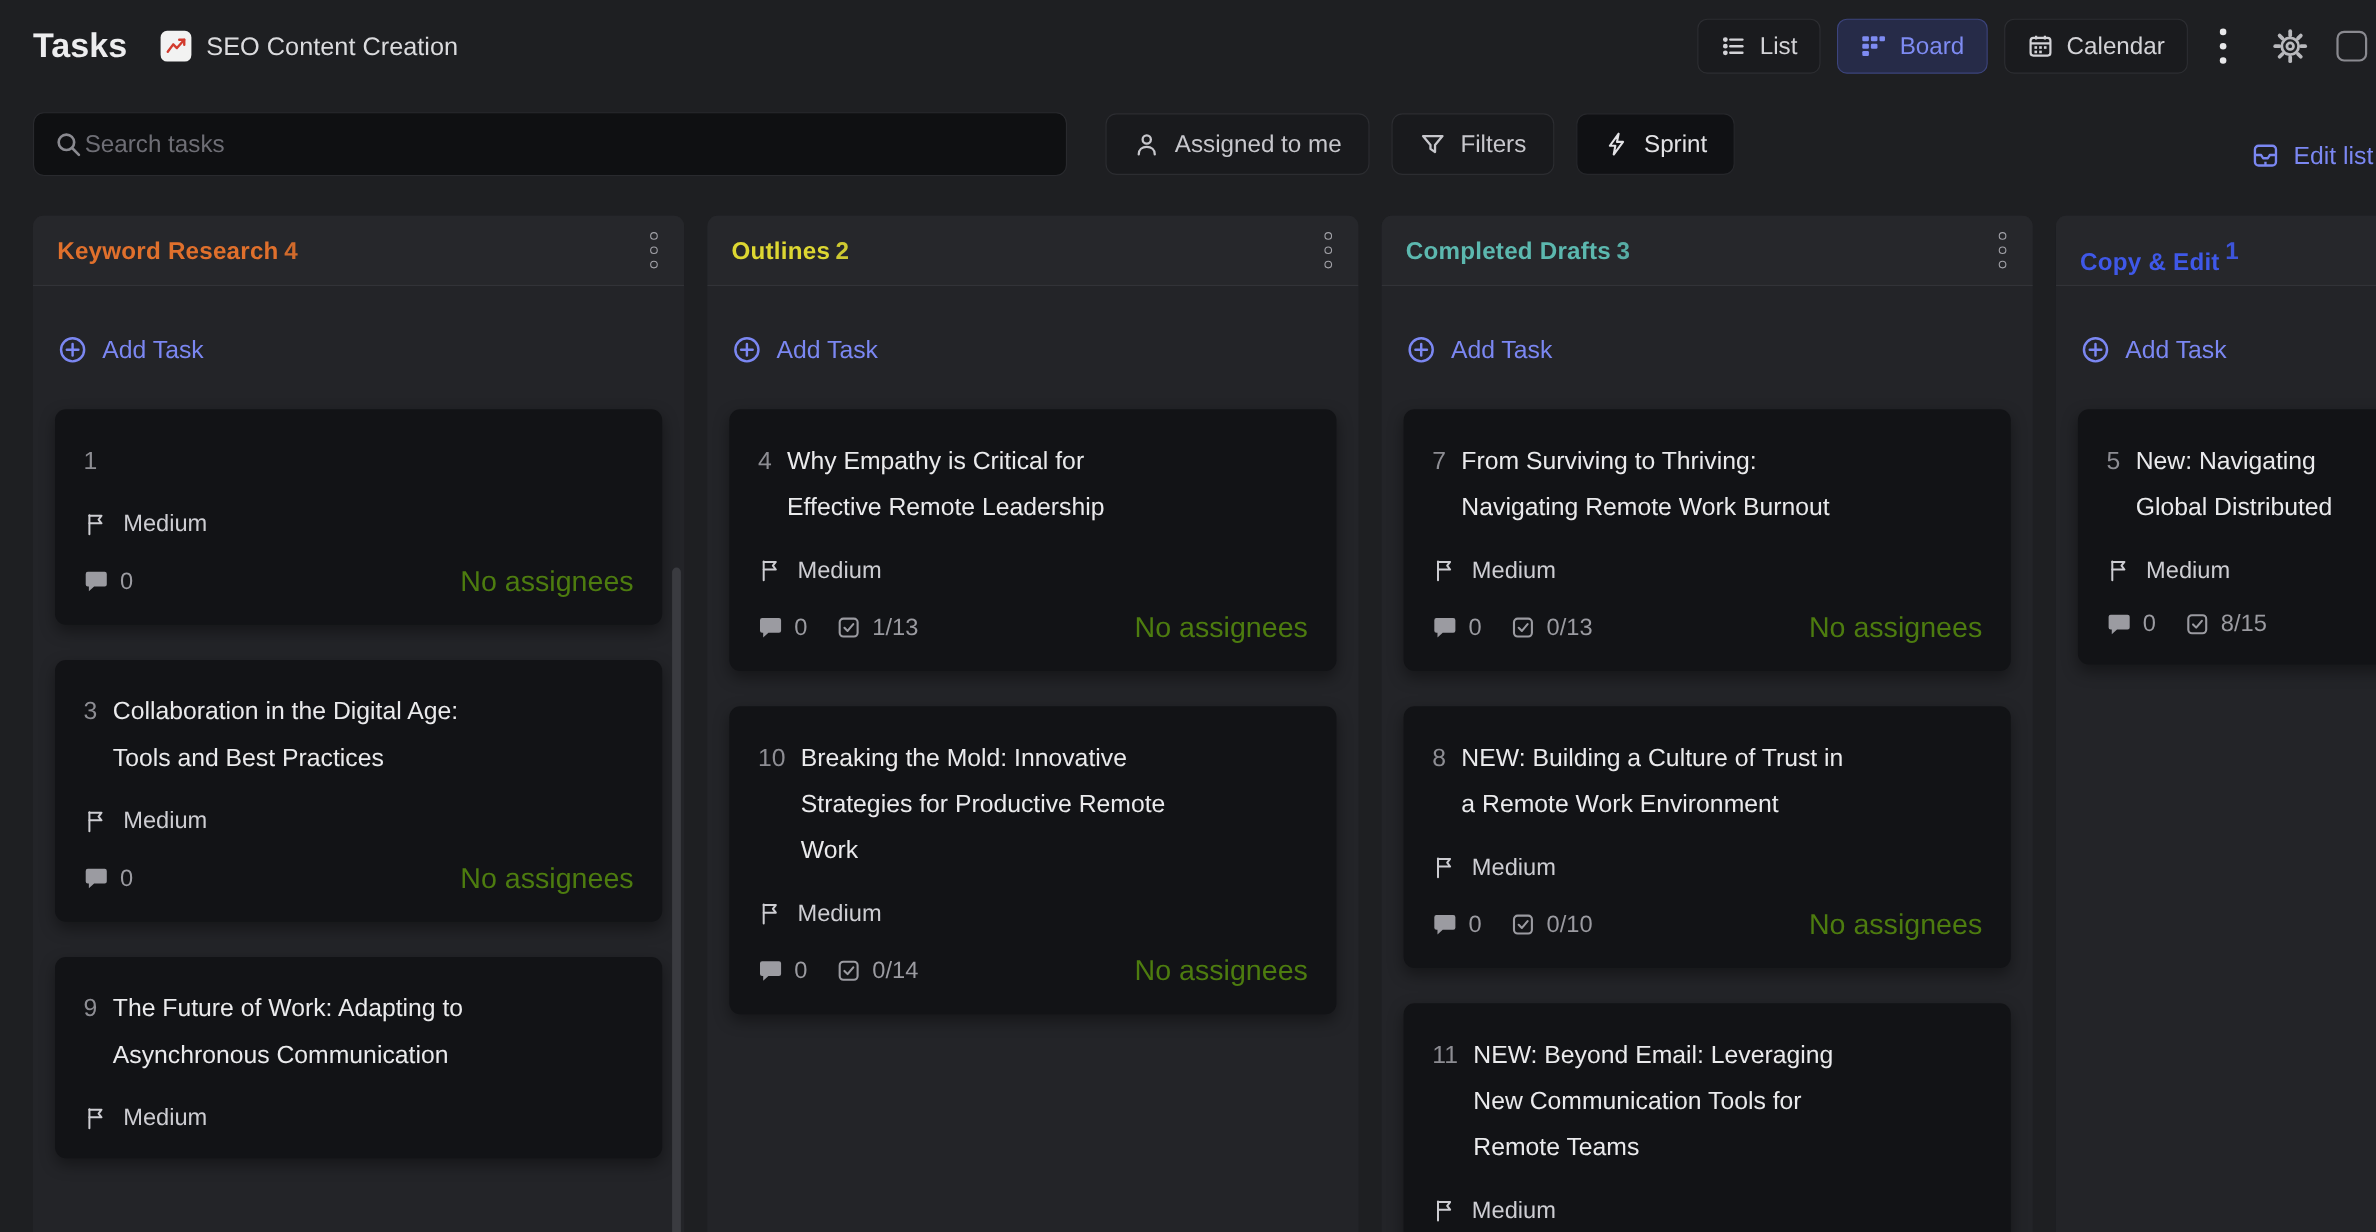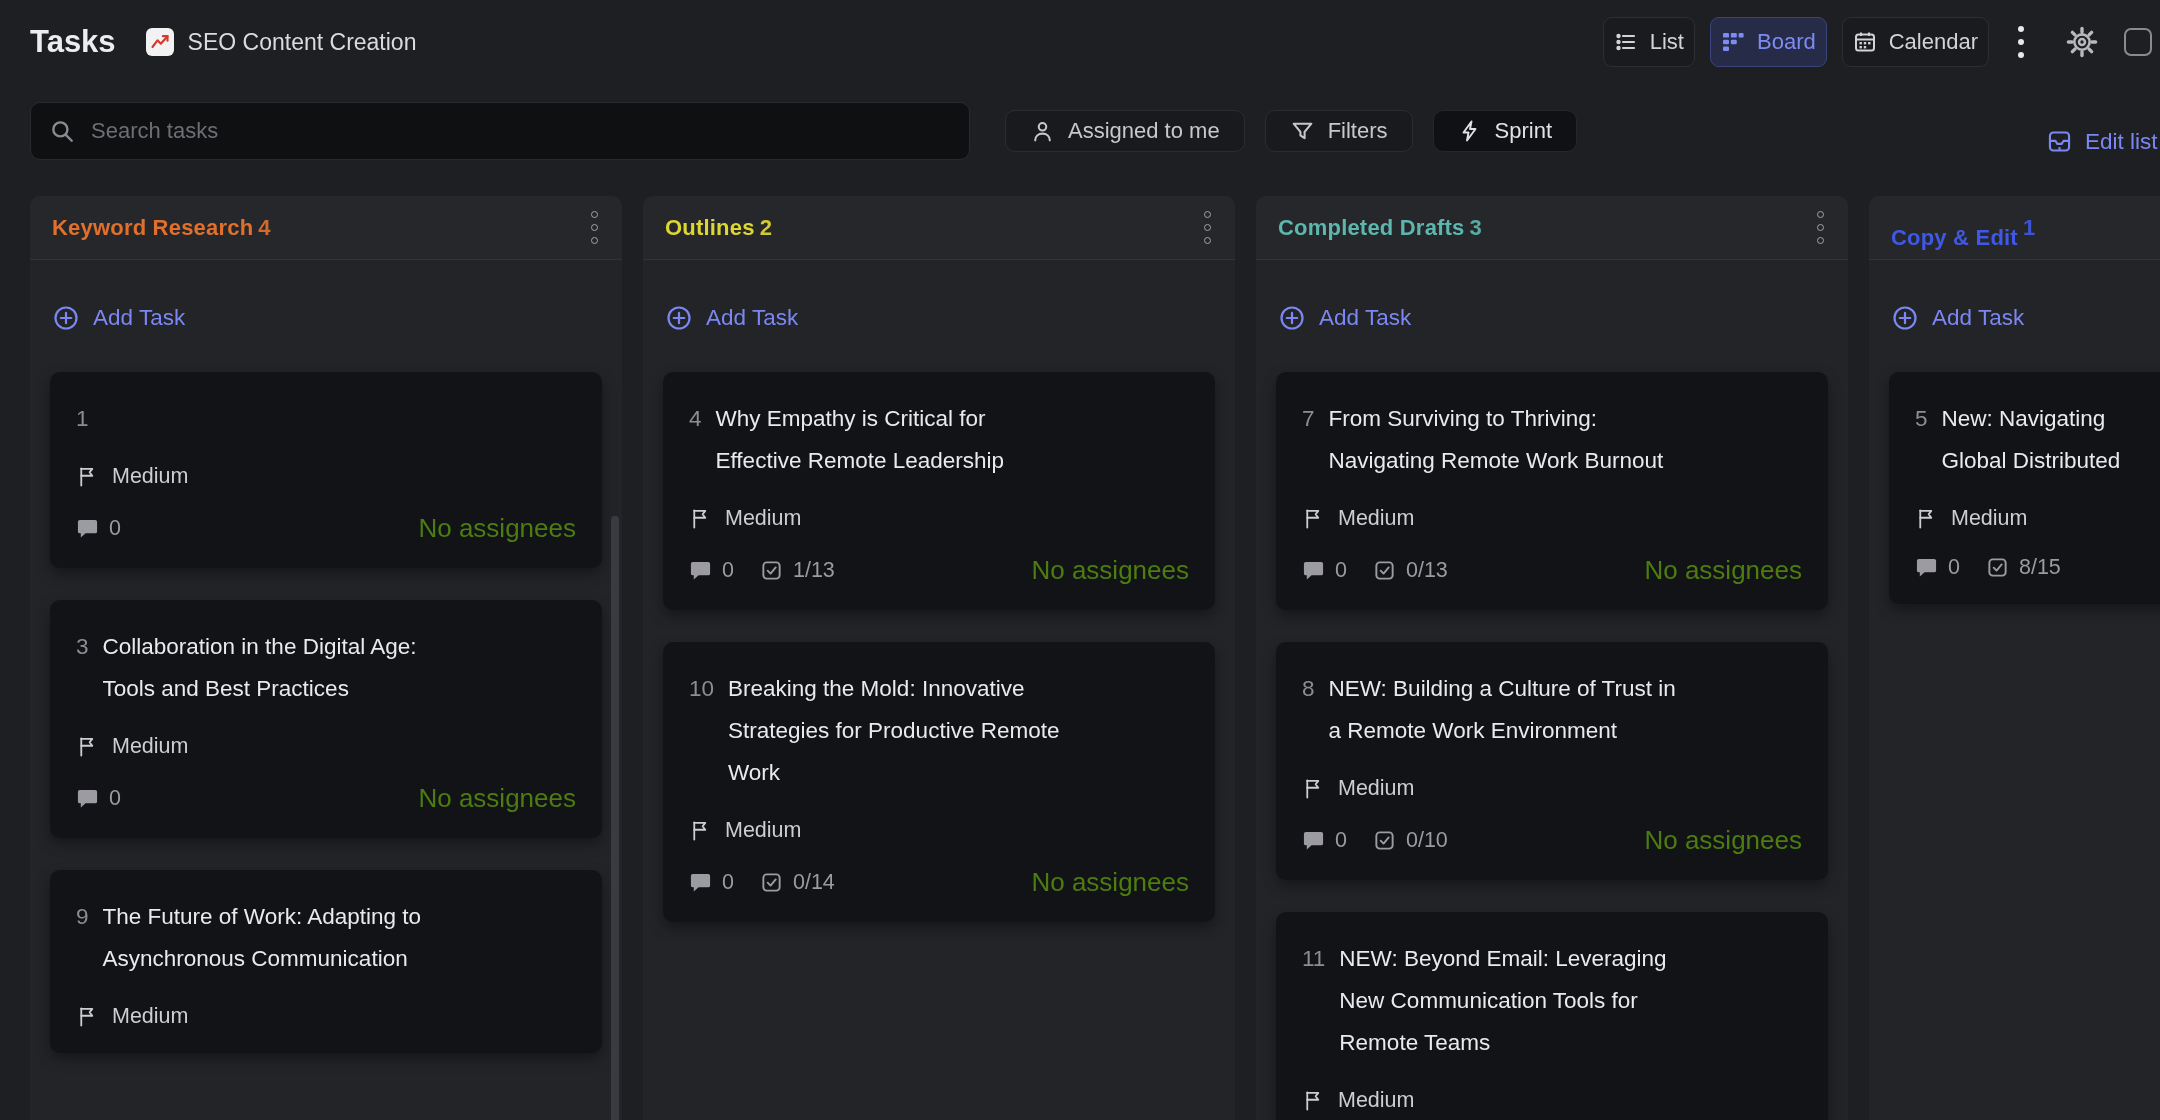--- a/index.html
+++ b/index.html
@@ -11,36 +11,36 @@
     position:relative;
   }
   svg { display:block; }
 
   
   .topbar { display:flex; align-items:center; height:84px; padding:0 30px; gap:16px; }
   .tasks-title { font-size:31px; font-weight:600; color:#ededef; margin-right:14px; }
   .space-chip { display:flex; align-items:center; gap:14px; font-size:23px; color:#dbdbde; }
   .emoji-chart { width:28px; height:28px; background:#f2f2f2; border-radius:6px; display:flex; align-items:center; justify-content:center; }
   .view-cluster { margin-left:auto; display:flex; align-items:center; gap:15px; }
-  .view-btn { height:50px; padding:0 10px; border-radius:9px; background:#1a1b1e; border:1px solid #2d2e32;
+  .view-btn { height:50px; padding:0 20px; border-radius:9px; background:#1a1b1e; border:1px solid #2d2e32;
               color:#d3d3d7; font-size:22px; display:flex; align-items:center; gap:12px; cursor:pointer; }
   .view-btn.active { background:#262b48; border-color:#3c447c; color:#7e8bf2; }
   .kebab { display:flex; flex-direction:column; gap:7px; padding:0 14px; cursor:pointer; }
   .kebab i { width:6px; height:6px; border-radius:50%; background:#e8e8ea; }
   .gear { margin:0 10px 0 12px; cursor:pointer; }
   .edge-icon { width:28px; height:28px; border:2.5px solid #8a8a90; border-radius:7px; flex:none; margin-right:-22px; }
 
   
   .toolbar { position:relative; display:flex; align-items:center; padding:18px 30px 0; gap:20px; }
   .search-box { width:940px; height:58px; background:#0f1012; border:1px solid #292a2e; border-radius:10px;
-                display:flex; align-items:center; padding:0 18px; gap:16px; }
+                display:flex; align-items:center; padding:0 18px; gap:2px; }
   .search-box input { flex:1; background:transparent; border:none; outline:none; font-size:22px; color:#d5d5d8;
                       font-family:inherit; }
   .search-box input::placeholder { color:#6e6e75; }
-  .tool-btn { height:42px; padding:0 24px; border-radius:10px; background:#191a1d; border:1px solid #2c2d31;
+  .tool-btn { height:56px; padding:0 24px; border-radius:10px; background:#191a1d; border:1px solid #2c2d31;
               color:#c7c7cc; font-size:22px; display:flex; align-items:center; gap:13px; cursor:pointer; }
   .tool-btn.first { margin-left:15px; }
   .tool-btn.sprint { background:#101114; border-color:#26272b; color:#e2e2e5; }
   .edit-list { position:absolute; left:2046px; top:44px; display:flex; align-items:center; gap:12px;
                color:#7b87f2; font-size:22.5px; white-space:nowrap; cursor:pointer; }
 
   
   .board { margin-top:36px; padding:0 30px; display:flex; gap:21px; align-items:flex-start; }
   .column { width:592px; flex:none; background:#232428; border-radius:10px; position:relative; height:990px; overflow:hidden; }
   .col-header { height:64px; display:flex; align-items:center; padding:0 22px; gap:5px;

